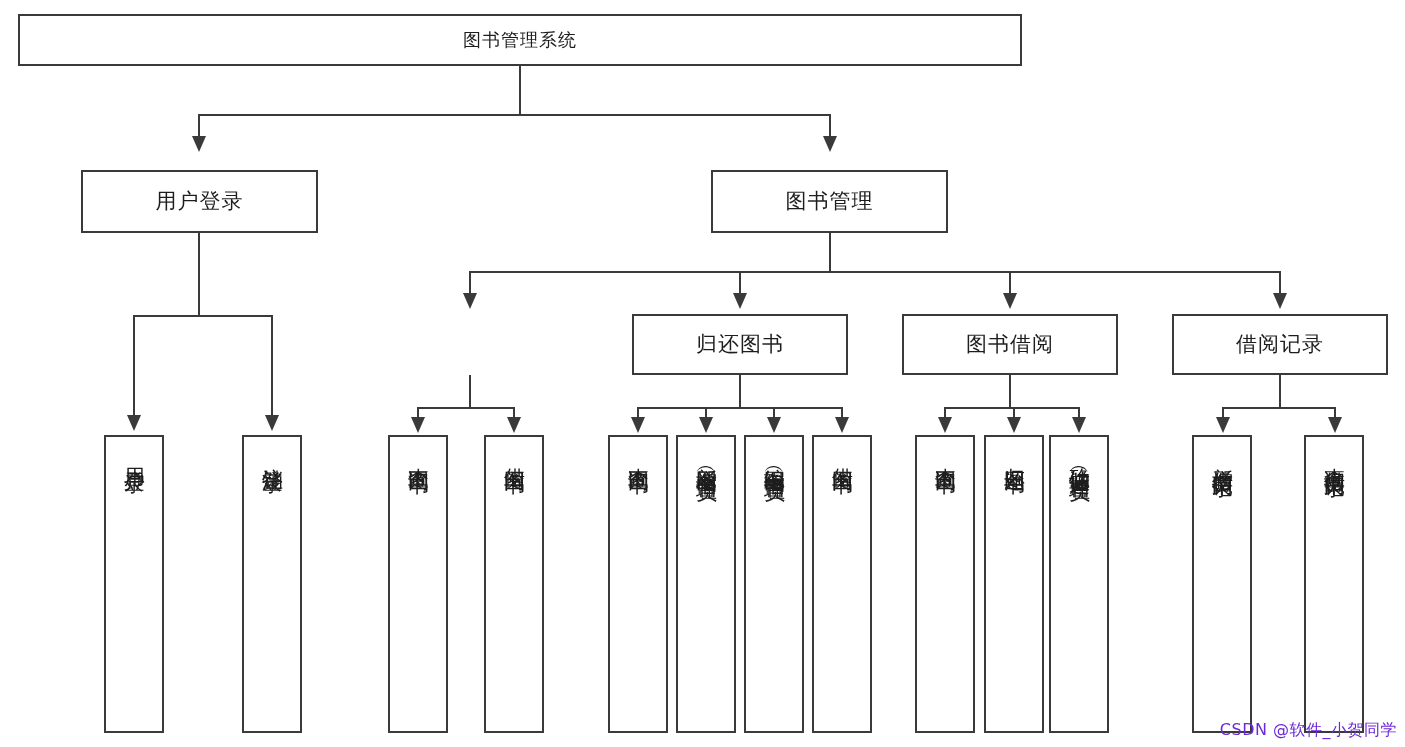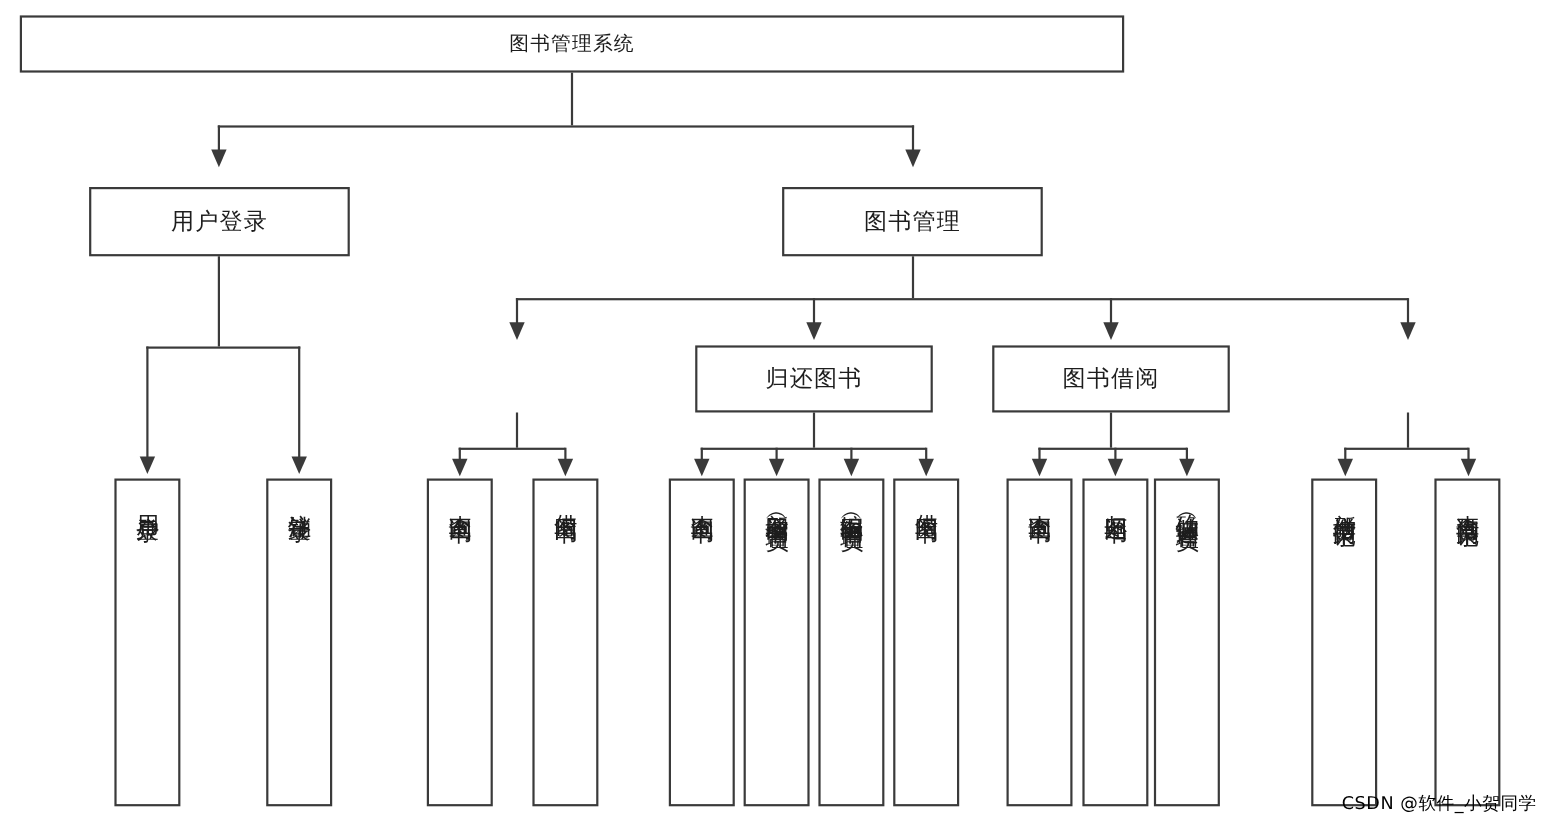--- a/index.html
+++ b/index.html
@@ -73,21 +73,21 @@
     border-right: 7px solid transparent;
     border-top: 16px solid #3a3a3a;
   }
 
   
   #watermark {
     position: absolute;
     right: 8px;
     bottom: 6px;
     font-size: 16px;
-    color: #000000;
+    color: #6d28d9;
     letter-spacing: 0.5px;
     white-space: nowrap;
     user-select: none;
   }
 </style>
 </head>
 <body>
 
 <div id="canvas">
 
@@ -132,20 +132,23 @@
   <div class="arrow" style="left:1003px; top:293px;"></div>
 
   <div class="lineV" style="left:1279px; top:271px; height:24px;"></div>
   <div class="arrow" style="left:1273px; top:293px;"></div>
 
   <div class="node h" style="left:632px; top:314px; width:216px; height:61px;">
     <span class="label">归还图书</span>
   </div>
   <div class="node h" style="left:902px; top:314px; width:216px; height:61px;">
     <span class="label">图书借阅</span>
+  </div>
+  <div class="node h" style="left:1172px; top:314px; width:216px; height:61px;">
+    <span class="label">借阅记录</span>
   </div>
 
   <div class="lineV" style="left:469px; top:375px; height:32px;"></div>
   <div class="lineH" style="left:417px; top:407px; width:97px;"></div>
   <div class="lineV" style="left:417px; top:407px; height:12px;"></div>
   <div class="arrow" style="left:411px; top:417px;"></div>
   <div class="lineV" style="left:513px; top:407px; height:12px;"></div>
   <div class="arrow" style="left:507px; top:417px;"></div>
 
   <div class="lineV" style="left:739px; top:375px; height:32px;"></div>

